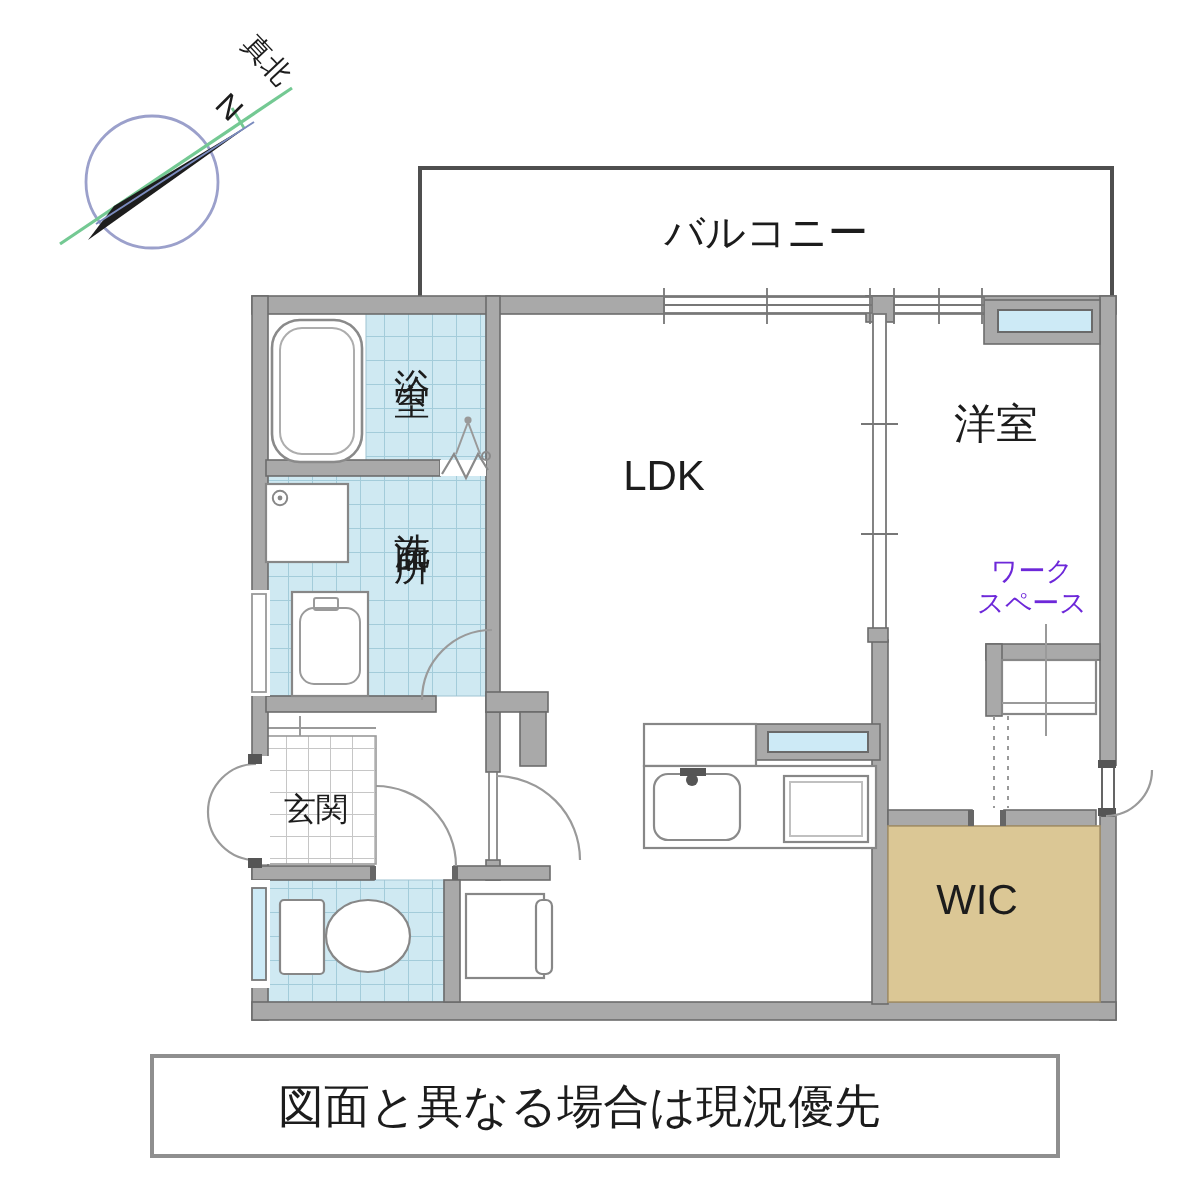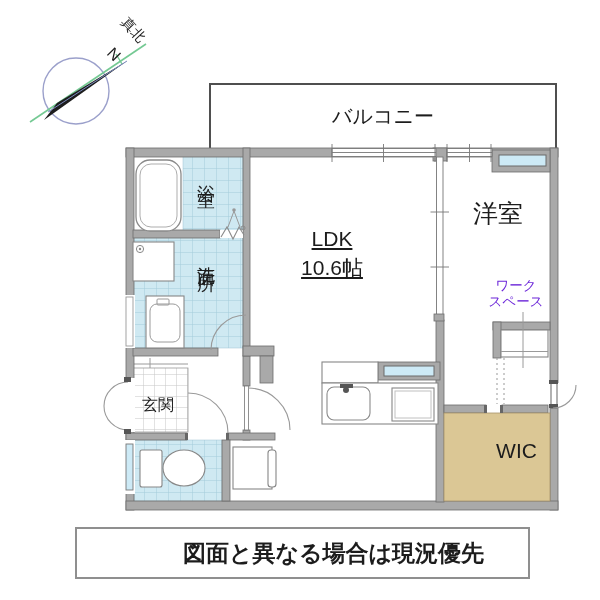--- a/index.html
+++ b/index.html
@@ -8,33 +8,33 @@
   #plan-svg{position:absolute;left:0;top:0;}
   .wall{fill:#a9a9a9;stroke:#6c6c6c;stroke-width:0.8;}
   .fix{fill:#ffffff;stroke:#878787;stroke-width:1.1;}
   .thin{fill:none;stroke:#9a9a9a;stroke-width:1;}
   .arc{fill:none;stroke:#9a9a9a;stroke-width:1.1;}
   .tick{stroke:#777;stroke-width:0.9;}
   .lbl{position:absolute;color:#1c1c1c;}
   .lbl.center{text-align:center;}
   .vert{writing-mode:vertical-rl;text-orientation:upright;}
   #balcony-label{left:288px;top:103px;width:190px;font-size:20px;text-align:center;}
-  #ldk-label{left:282px;top:224px;width:100px;font-size:21px;line-height:29px;text-decoration:underline;}
-  #west-label{left:448px;top:199px;width:100px;font-size:25px;line-height:28px;}
+  #ldk-label{left:282px;top:224px;width:100px;font-size:21px;line-height:29px;}
+  #west-label{left:448px;top:199px;width:100px;font-size:21px;line-height:28px;}
   #workspace-label{left:472px;top:278px;width:88px;font-size:13.5px;line-height:16px;color:#6d28d9;}
-  #wic-label{left:446px;top:439px;width:85px;font-size:21px;margin-left:28px;}
+  #wic-label{left:446px;top:439px;width:85px;font-size:21px;}
   #genkan-label{left:118px;top:395px;width:80px;font-size:16px;}
   #bath-label{left:194px;top:170px;font-size:18px;letter-spacing:6px;}
   #wash-label{left:194px;top:252px;font-size:18px;letter-spacing:4px;}
   #compass-n{left:116px;top:44px;font-size:16px;transform:rotate(45deg);transform-origin:left top;}
   #compass-north{left:130px;top:14px;font-size:14px;transform:rotate(47deg);transform-origin:left top;}
   #disclaimer-box{position:absolute;left:75px;top:527px;width:451px;height:48px;
                   border:2px solid #8f8f8f;background:#ffffff;}
-  #disclaimer-text{display:block;width:100%;height:100%;line-height:48px;text-align:center;
-                   padding-left:62px;box-sizing:border-box;font-size:23px;font-weight:bold;}
+  #disclaimer-text{display:block;width:100%;height:100%;line-height:48px;
+                   padding-left:62px;box-sizing:border-box;font-size:23px;}
 </style>
 </head>
 <body>
 
 <div id="stage">
 
   <svg id="plan-svg" width="600" height="600" viewBox="0 0 600 600">
     <defs>
       <pattern id="tileBlue" width="12" height="12" patternUnits="userSpaceOnUse">
         <rect width="12" height="12" fill="#cfe9f2"></rect>
@@ -195,21 +195,20 @@
       <path d="M116 54 L122 64" stroke-width="1.4" fill="none" stroke="#74c993"></path>
       <polygon points="127,61 44,120 57,103" fill="#1d1d1d"></polygon>
       <path d="M127 61 L48 112" stroke="#7b8cbf" stroke-width="1" fill="none"></path>
     </g>
   </svg>
 
   <div class="lbl center" id="balcony-label">バルコニー</div>
 
   <div class="lbl center" id="ldk-label">
     <div>LDK</div>
-    <div>10.6帖</div>
   </div>
 
   <div class="lbl center" id="west-label">
     <div>洋室</div>
   </div>
 
   <div class="lbl center" id="workspace-label">
     <div>ワーク</div>
     <div>スペース</div>
   </div>

